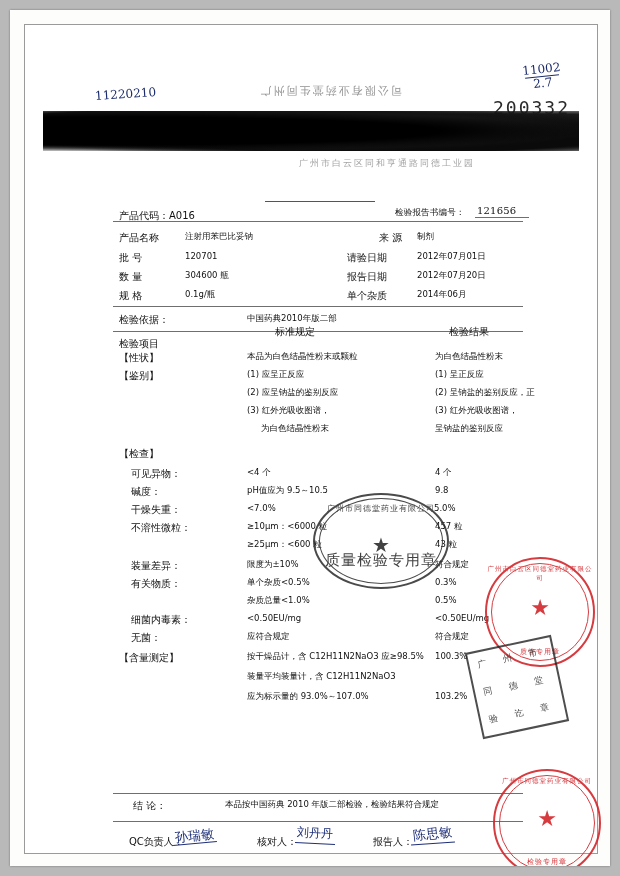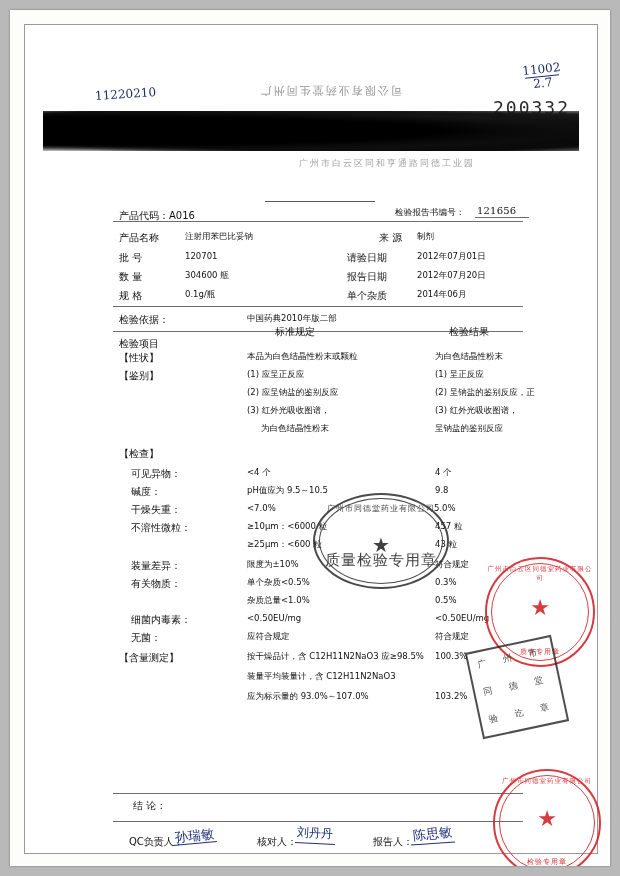--- a/index.html
+++ b/index.html
@@ -230,20 +230,21 @@
     <div class="val" style="left:222px;top:626px;">按干燥品计，含 C12H11N2NaO3 应≥98.5%</div>
     <div class="val" style="left:410px;top:626px;">100.3%</div>
 
     <div class="val" style="left:222px;top:646px;">装量平均装量计，含 C12H11N2NaO3</div>
 
     <div class="val" style="left:222px;top:666px;">应为标示量的 93.0%～107.0%</div>
     <div class="val" style="left:410px;top:666px;">103.2%</div>
 
     <div class="rule" style="left:88px;top:768px;width:410px;"></div>
     <div class="lbl" style="left:108px;top:774px;">结  论：</div>
+    <div class="val" style="left:200px;top:774px;">本品按中国药典 2010 年版二部检验，检验结果符合规定</div>
     <div class="rule" style="left:88px;top:796px;width:410px;"></div>
 
     <div class="lbl" style="left:104px;top:810px;">QC负责人：</div>
     <div class="scribble" style="left:150px;top:802px;">孙瑞敏</div>
     <div class="strike" style="left:148px;top:818px;width:44px;transform:rotate(-5deg);"></div>
 
     <div class="lbl" style="left:232px;top:810px;">核对人：</div>
     <div class="scribble2" style="left:272px;top:800px;">刘丹丹</div>
     <div class="strike" style="left:270px;top:818px;width:40px;transform:rotate(3deg);"></div>
 

